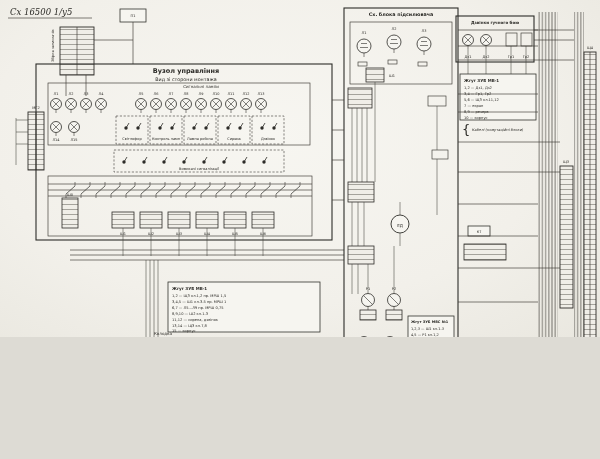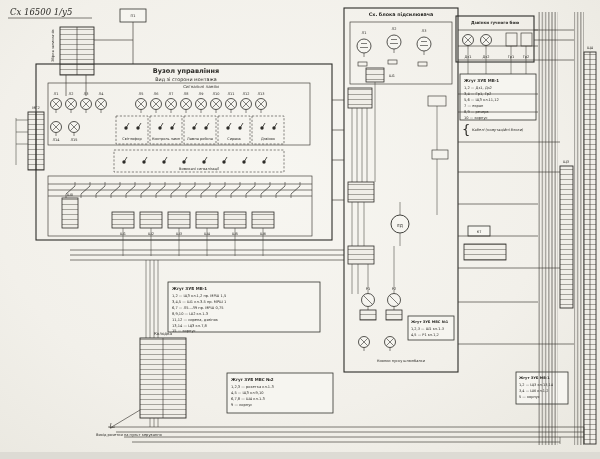--- a/index.html
+++ b/index.html
@@ -1,16 +1,16 @@
 <!DOCTYPE html>
 <html><head>
 <meta charset="utf-8">
 <style>
   html,body{margin:0;padding:0;background:#dddbd4;}
-  #page{position:relative;width:600px;height:452px;overflow:hidden;
+  #page{position:relative;width:600px;height:337px;overflow:hidden;
         background:radial-gradient(ellipse at 45% 40%, #f7f6f1 0%, #f2f0ea 60%, #e9e7df 100%);
         font-family:"DejaVu Sans", sans-serif;}
   svg{position:absolute;left:0;top:0;}
   text{fill:#2b2a26;}
   .t-title{font-size:6.5px;font-weight:bold;}
   .t-sub{font-size:4.8px;}
   .t-lbl{font-size:4px;}
   .t-sm{font-size:3.5px;}
   .t-row{font-size:3.6px;}
   .t-stamp{font-size:8.5px;font-style:italic;font-family:"DejaVu Serif",serif;}

